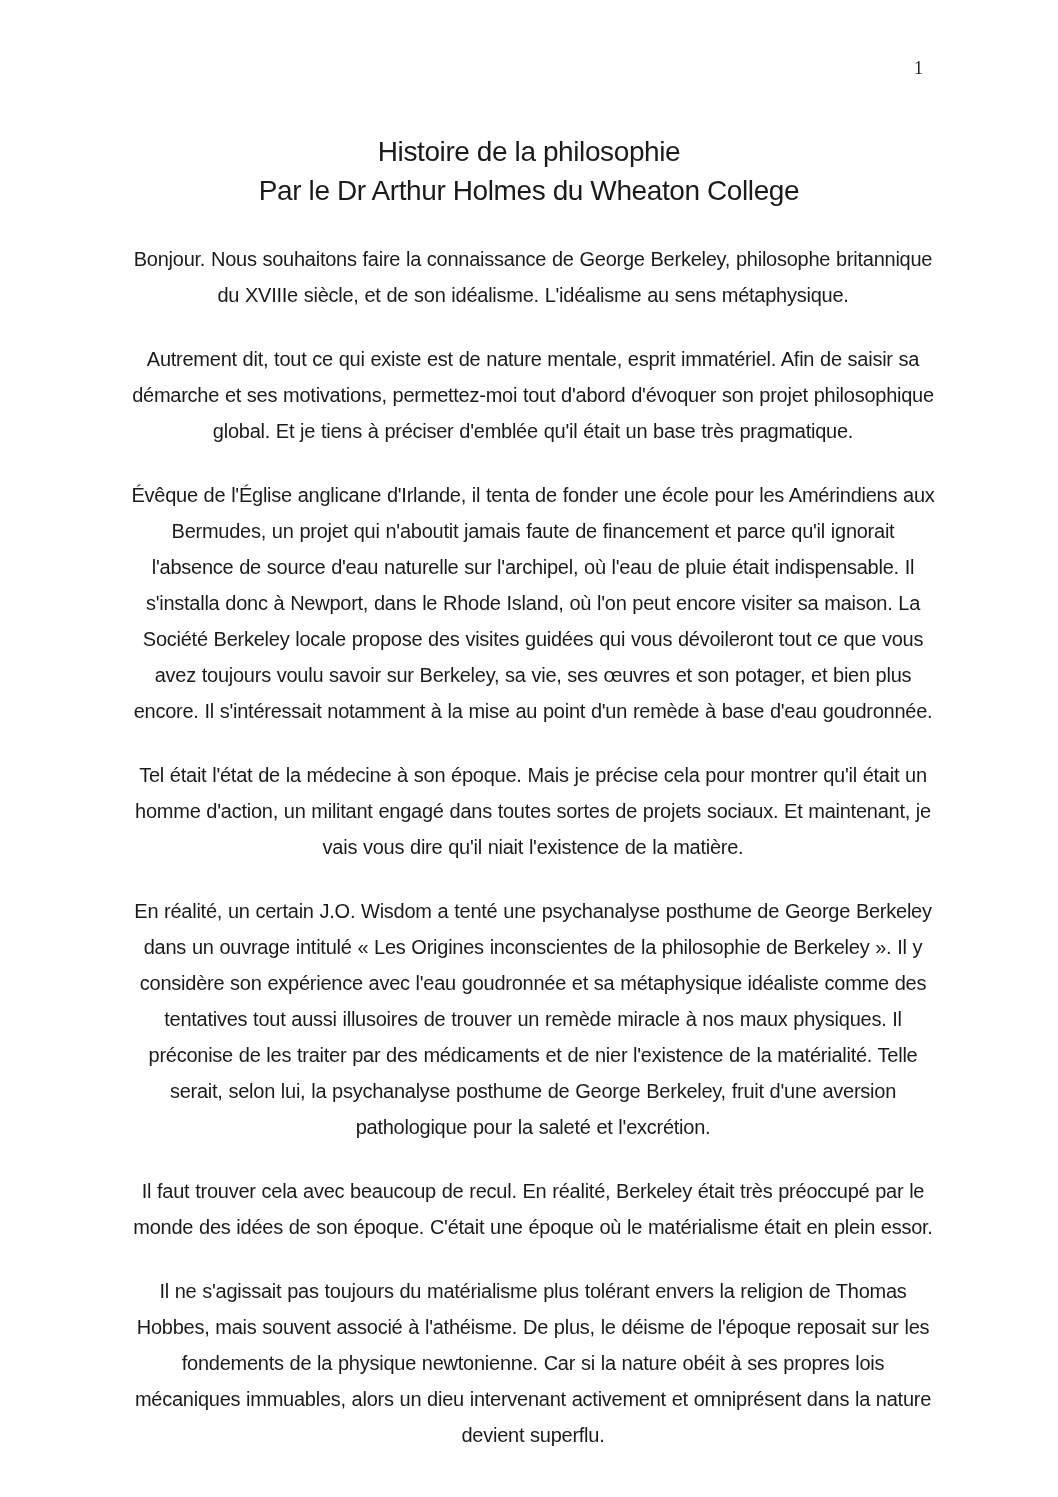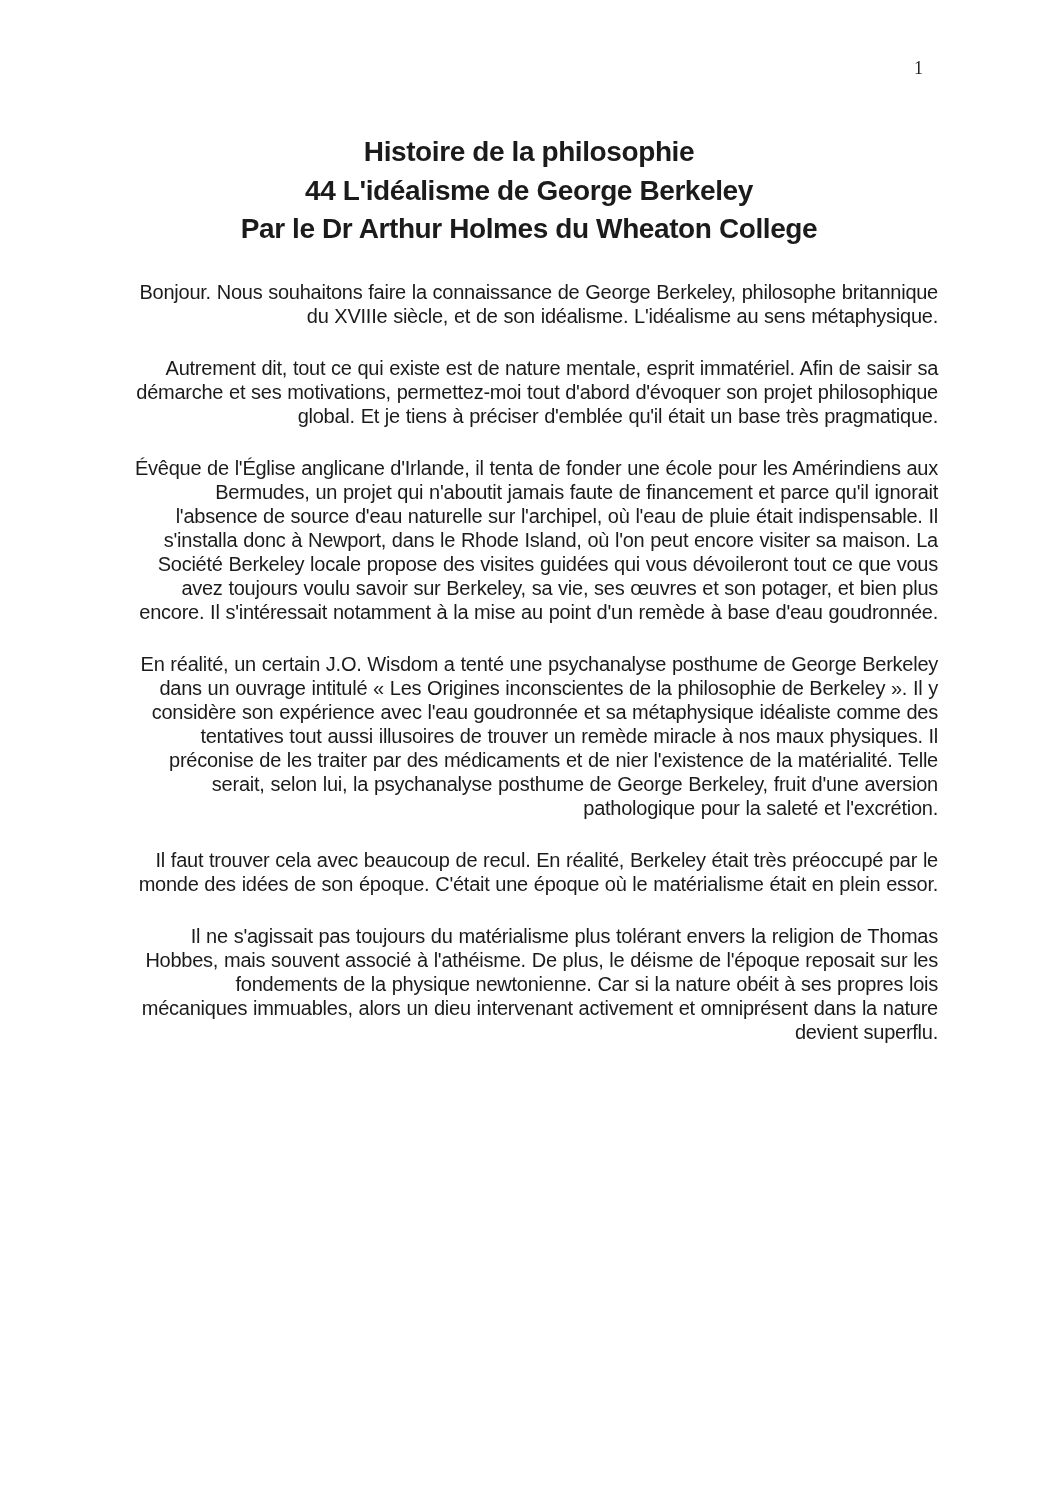--- a/index.html
+++ b/index.html
@@ -21,54 +21,54 @@
     position: absolute;
     top: 58px;
     left: 914px;
     font-family: "Liberation Serif", serif;
     font-size: 18px;
     color: #222222;
   }
   .title-block {
     padding-top: 133px;
     text-align: center;
-    font-weight: bold;
+    font-weight: normal;
     font-size: 28px;
     line-height: 38.5px;
     letter-spacing: -0.4px;
     color: #1b1b1b;
   }
   .body-text {
     padding: 31px 120px 0 128px;
     font-size: 20px;
-    line-height: 24px;
+    line-height: 36px;
     letter-spacing: -0.25px;
     word-spacing: 0.5px;
     color: #1b1b1b;
-    text-align: right;
+    text-align: center;
   }
   .body-text p {
     margin: 0 0 28px 0;
   }
 </style>
 </head>
 <body>
 
 <div class="page">
 
   <div class="page-number">1</div>
 
   <div class="title-block">
     <div>Histoire de la philosophie</div>
-    <div>44 L'idéalisme de George Berkeley</div>
     <div>Par le Dr Arthur Holmes du Wheaton College</div>
   </div>
 
   <div class="body-text">
     <p>Bonjour. Nous souhaitons faire la connaissance de George Berkeley, philosophe britannique du XVIIIe siècle, et de son idéalisme. L'idéalisme au sens métaphysique.</p>
     <p>Autrement dit, tout ce qui existe est de nature mentale, esprit immatériel. Afin de saisir sa démarche et ses motivations, permettez-moi tout d'abord d'évoquer son projet philosophique global. Et je tiens à préciser d'emblée qu'il était un base très pragmatique.</p>
     <p>Évêque de l'Église anglicane d'Irlande, il tenta de fonder une école pour les Amérindiens aux Bermudes, un projet qui n'aboutit jamais faute de financement et parce qu'il ignorait l'absence de source d'eau naturelle sur l'archipel, où l'eau de pluie était indispensable. Il s'installa donc à Newport, dans le Rhode Island, où l'on peut encore visiter sa maison. La Société Berkeley locale propose des visites guidées qui vous dévoileront tout ce que vous avez toujours voulu savoir sur Berkeley, sa vie, ses œuvres et son potager, et bien plus encore. Il s'intéressait notamment à la mise au point d'un remède à base d'eau goudronnée.</p>
+    <p>Tel était l'état de la médecine à son époque. Mais je précise cela pour montrer qu'il était un homme d'action, un militant engagé dans toutes sortes de projets sociaux. Et maintenant, je vais vous dire qu'il niait l'existence de la matière.</p>
     <p>En réalité, un certain J.O. Wisdom a tenté une psychanalyse posthume de George Berkeley dans un ouvrage intitulé « Les Origines inconscientes de la philosophie de Berkeley ». Il y considère son expérience avec l'eau goudronnée et sa métaphysique idéaliste comme des tentatives tout aussi illusoires de trouver un remède miracle à nos maux physiques. Il préconise de les traiter par des médicaments et de nier l'existence de la matérialité. Telle serait, selon lui, la psychanalyse posthume de George Berkeley, fruit d'une aversion pathologique pour la saleté et l'excrétion.</p>
     <p>Il faut trouver cela avec beaucoup de recul. En réalité, Berkeley était très préoccupé par le monde des idées de son époque. C'était une époque où le matérialisme était en plein essor.</p>
     <p>Il ne s'agissait pas toujours du matérialisme plus tolérant envers la religion de Thomas Hobbes, mais souvent associé à l'athéisme. De plus, le déisme de l'époque reposait sur les fondements de la physique newtonienne. Car si la nature obéit à ses propres lois mécaniques immuables, alors un dieu intervenant activement et omniprésent dans la nature devient superflu.</p>
   </div>
 
 </div>
 
 </body></html>

